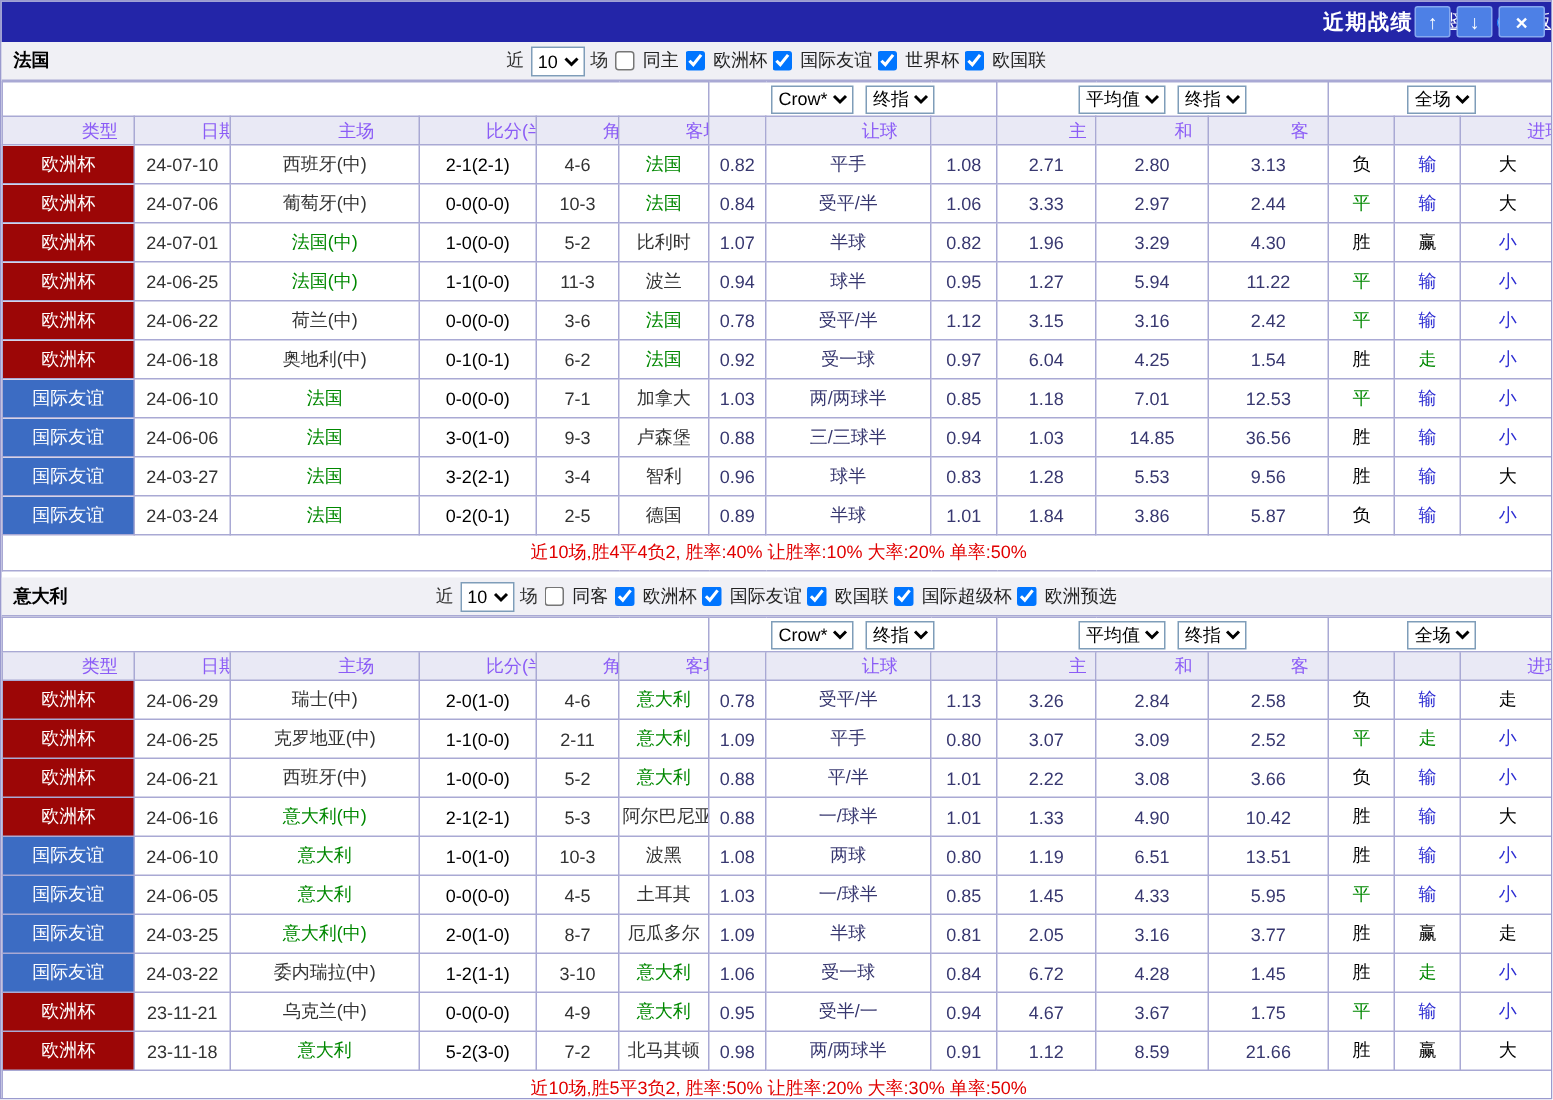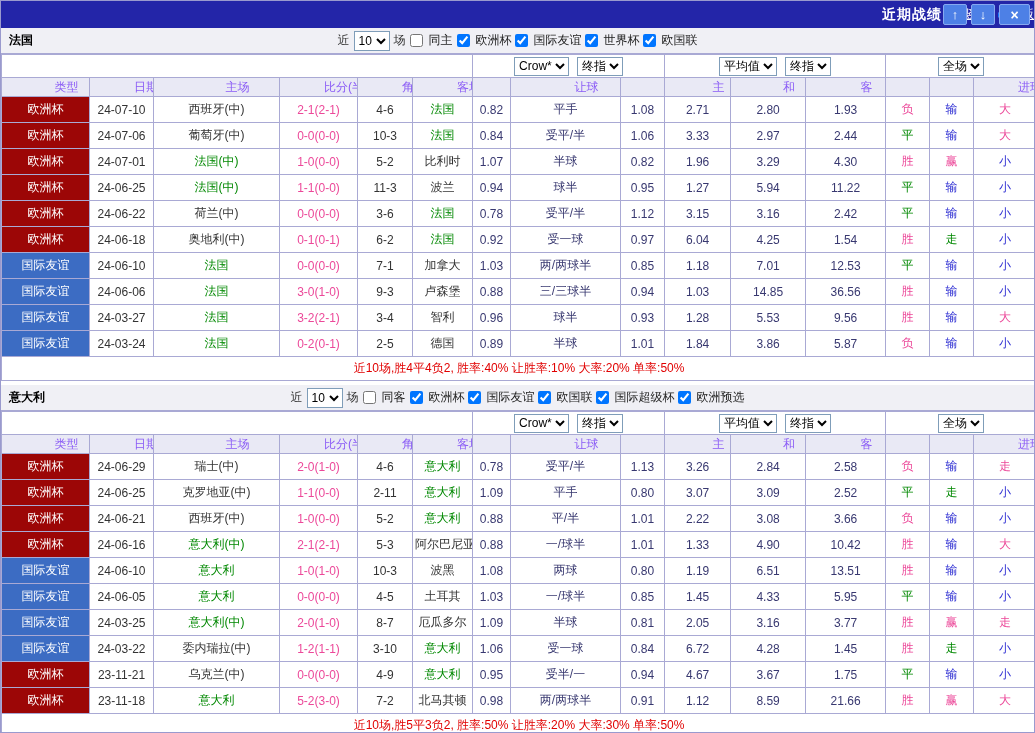--- a/index.html
+++ b/index.html
@@ -36,21 +36,21 @@
   .dd-row td.blank { border-right:1px solid #a9a9d4; }
   .dd-row select { height:19px; font-size:12px; border:1px solid #7f9db9; background:#fff; margin:1px 4px; }
   .label-row th { height:19px; background:#e9e9f5; font-weight:normal; color:#8b5cf6;padding-left:44px; }
   tbody td { height:26px; background:#fff; }
   tfoot td.summary { height:24px; background:#fff; color:#e10000; border-top:1px solid #a9a9d4; }
 
   
   .t-e { background:#9c0606; color:#fff; }
   .t-f { background:#3c6cc3; color:#fff; }
   .c-k { color:#333; }
-  .c-r { color:#ec4899;text-align:center; }
+  .c-r { color:#000000;text-align:center; }
   .c-g { color:#008800; }
   .c-b { color:#2d2dd2; }
   .c-n { color:#383870; }
 </style>
 </head>
 <body>
 
 <div class="page">
 
   <div class="titlebar">
@@ -144,21 +144,21 @@
             <td class="c-k">24-07-10</td>
             <td class="c-k">西班牙(中)</td>
             <td class="c-r">2-1(2-1)</td>
             <td class="c-k">4-6</td>
             <td class="c-g">法国</td>
             <td class="c-n">0.82</td>
             <td class="c-n">平手</td>
             <td class="c-n">1.08</td>
             <td class="c-n">2.71</td>
             <td class="c-n">2.80</td>
-            <td class="c-n">1.93</td>
+            <td class="c-n">3.13</td>
             <td class="c-r">负</td>
             <td class="c-b">输</td>
             <td class="c-r">大</td>
           </tr>
           <tr>
             <td class="t-e">欧洲杯</td>
             <td class="c-k">24-07-06</td>
             <td class="c-k">葡萄牙(中)</td>
             <td class="c-r">0-0(0-0)</td>
             <td class="c-k">10-3</td>
@@ -277,21 +277,21 @@
           </tr>
           <tr>
             <td class="t-f">国际友谊</td>
             <td class="c-k">24-03-27</td>
             <td class="c-g">法国</td>
             <td class="c-r">3-2(2-1)</td>
             <td class="c-k">3-4</td>
             <td class="c-k">智利</td>
             <td class="c-n">0.96</td>
             <td class="c-n">球半</td>
-            <td class="c-n">0.93</td>
+            <td class="c-n">0.83</td>
             <td class="c-n">1.28</td>
             <td class="c-n">5.53</td>
             <td class="c-n">9.56</td>
             <td class="c-r">胜</td>
             <td class="c-b">输</td>
             <td class="c-r">大</td>
           </tr>
           <tr>
             <td class="t-f">国际友谊</td>
             <td class="c-k">24-03-24</td>

